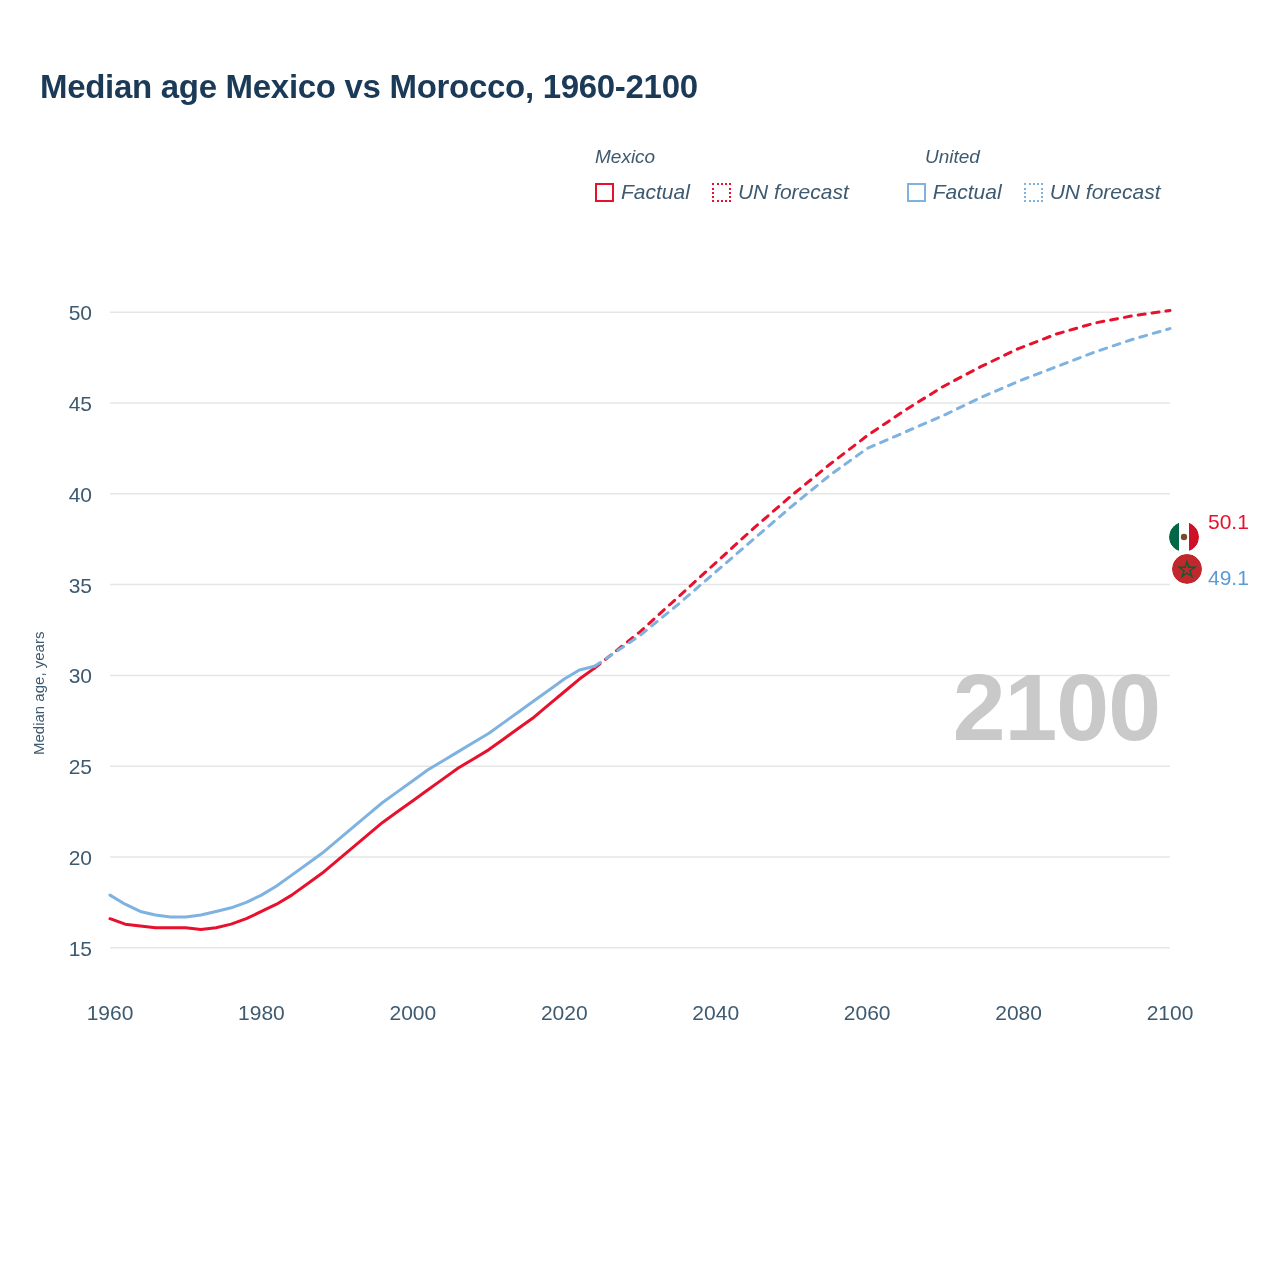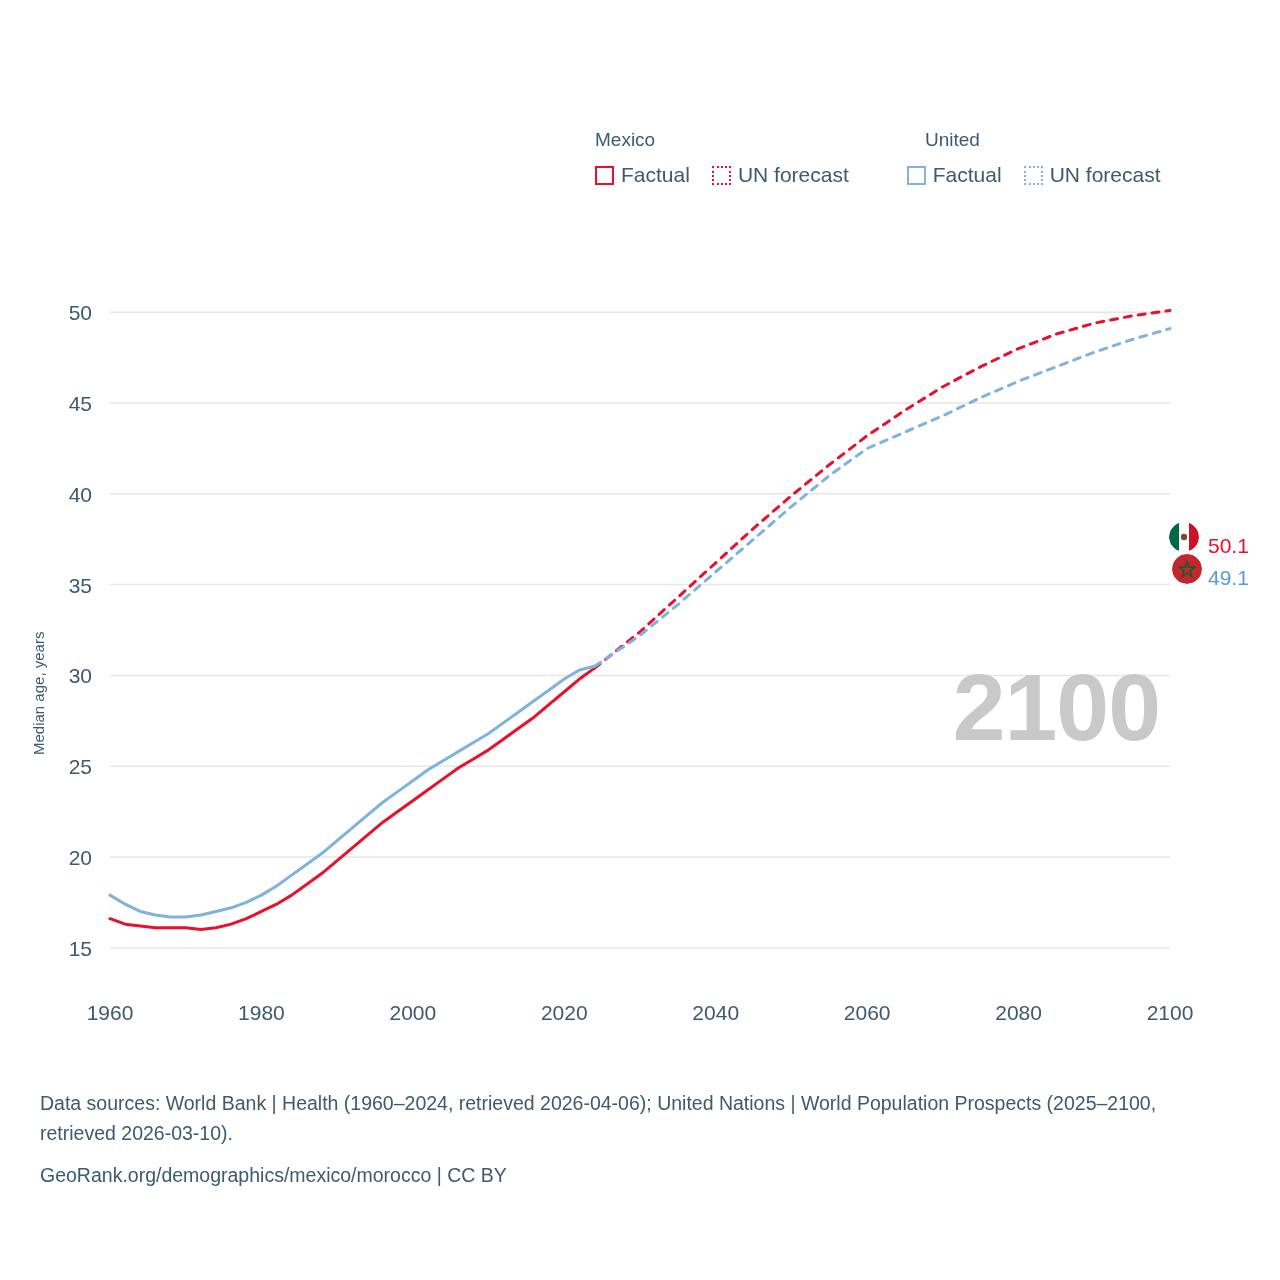--- a/index.html
+++ b/index.html
@@ -26,22 +26,23 @@
     font-size: 33px;
     font-weight: bold;
     color: #1b3a57;
     letter-spacing: -0.3px;
   }
 
   
   .legend {
     position: absolute;
     left: 595px;
-    top: 129px;
+    top: 146px;
     width: 660px;
+    font-style: italic;
   }
   .legend-row-1 {
     display: flex;
     font-size: 19px;
     color: #3d5a70;
   }
   .legend-group-title {
     width: 340px;
   }
   .legend-row-2 {
@@ -94,21 +95,21 @@
     font-size: 95px;
     font-weight: bold;
     color: #c9c9c9;
     letter-spacing: -1px;
   }
   .endlabel {
     position: absolute;
     font-size: 21px;
     font-weight: normal;
   }
-  #endlabel-mexico { left: 1208px; top: 284px; color: #e8112d; }
+  #endlabel-mexico { left: 1208px; top: 260px; color: #e8112d; }
   #endlabel-morocco { left: 1208px; top: 316px; color: #5b9bd5; }
 
   .flag-badge {
     position: absolute;
     width: 30px;
     height: 30px;
     border-radius: 50%;
     overflow: hidden;
     box-sizing: border-box;
   }
@@ -132,20 +133,21 @@
     font-size: 21px;
     fill: #3d5a70;
     font-family: "Liberation Sans", sans-serif;
   }
 </style>
 </head>
 <body>
 
 <div class="page">
 
+  <div class="title">Median age Mexico vs Morocco, 1960-2100</div>
 
   <div class="legend">
     <div class="legend-row-1">
       <div class="legend-group-title">Mexico</div>
       <div class="legend-group-title">United</div>
     </div>
     <div class="legend-row-2">
       <div class="legend-item">
         <span class="legend-swatch sw-solid-red"></span>
         <span>Factual</span>
@@ -219,17 +221,13 @@
     </div>
 
     <div class="flag-badge" id="flag-morocco">
       <svg width="30" height="30" viewBox="0 0 30 30">
         <circle cx="15" cy="15" r="15" fill="#c1272d"></circle>
         <path d="M15 7.6 L16.9 13.3 L22.9 13.3 L18.0 16.8 L19.9 22.5 L15 19.0 L10.1 22.5 L12.0 16.8 L7.1 13.3 L13.1 13.3 Z" fill="none" stroke="#006233" stroke-width="1.4"></path>
         </svg>
     </div>
   </div>
 
-  <div class="footer">
-    <div>Data sources: World Bank | Health (1960–2024, retrieved 2026-04-06); United Nations | World Population Prospects (2025–2100, retrieved 2026-03-10).</div>
-    <div class="src2">GeoRank.org/demographics/mexico/morocco | CC BY</div>
-  </div>
 </div>
 
 </body></html>

